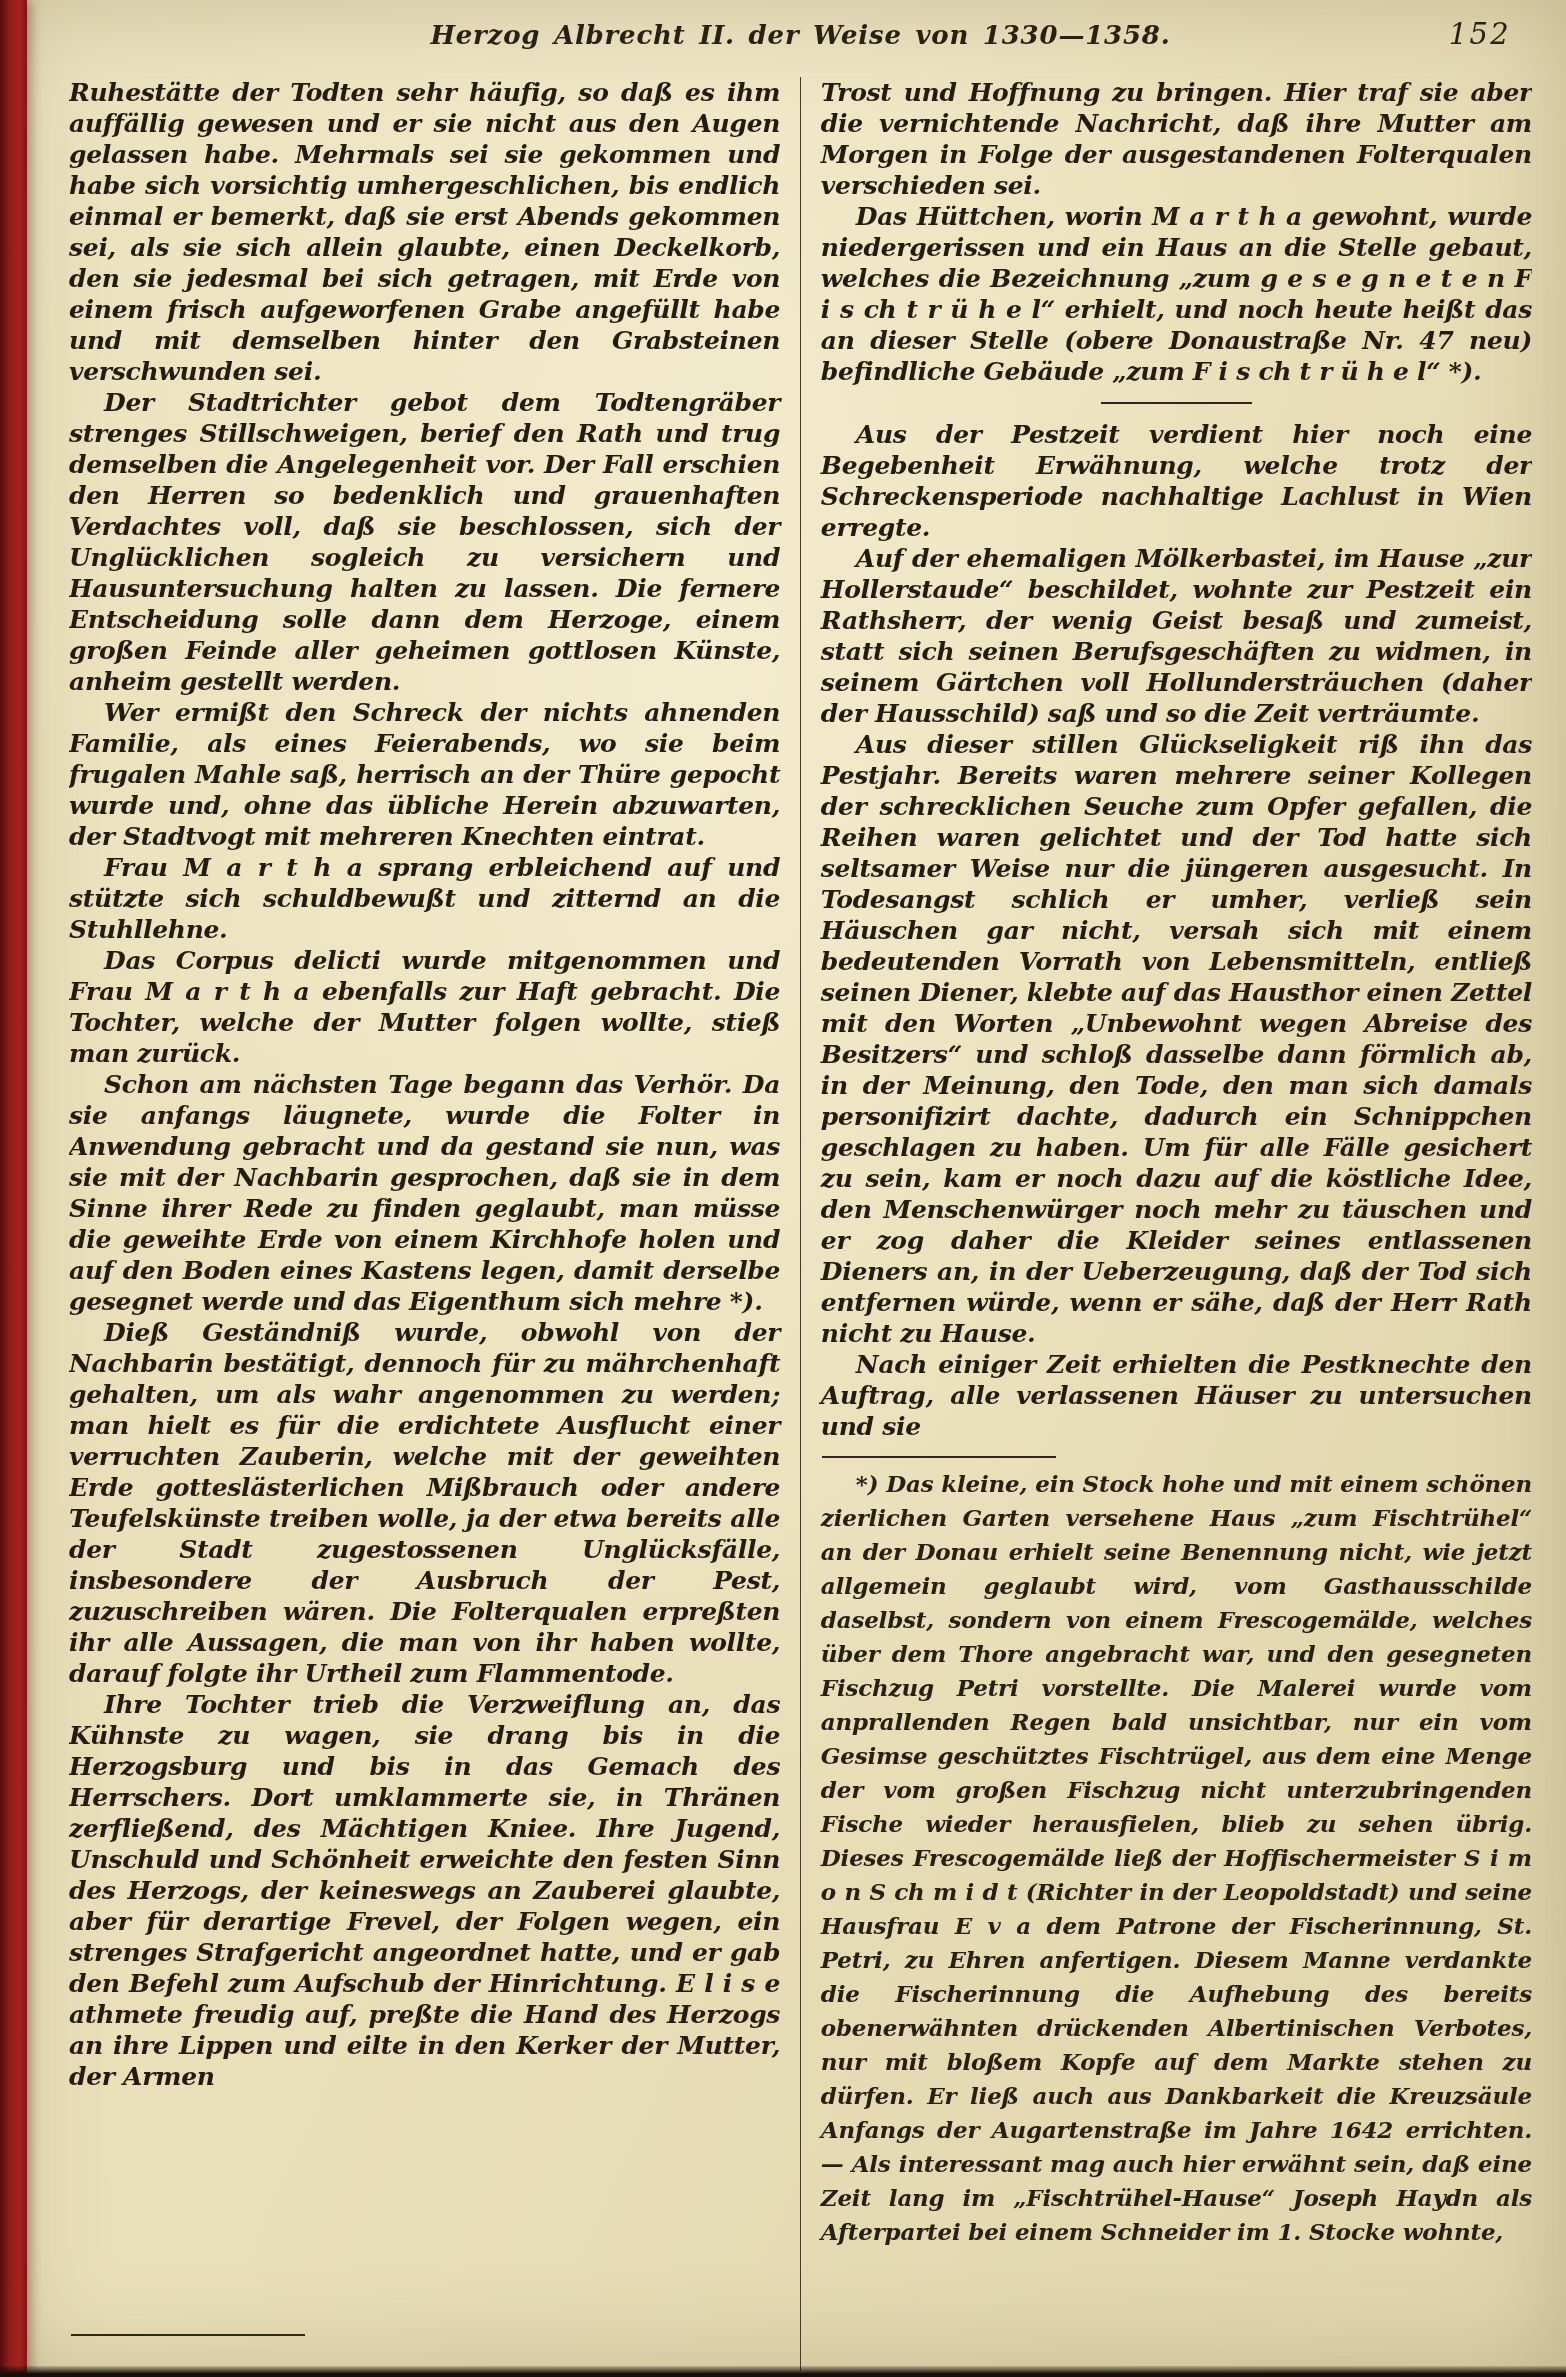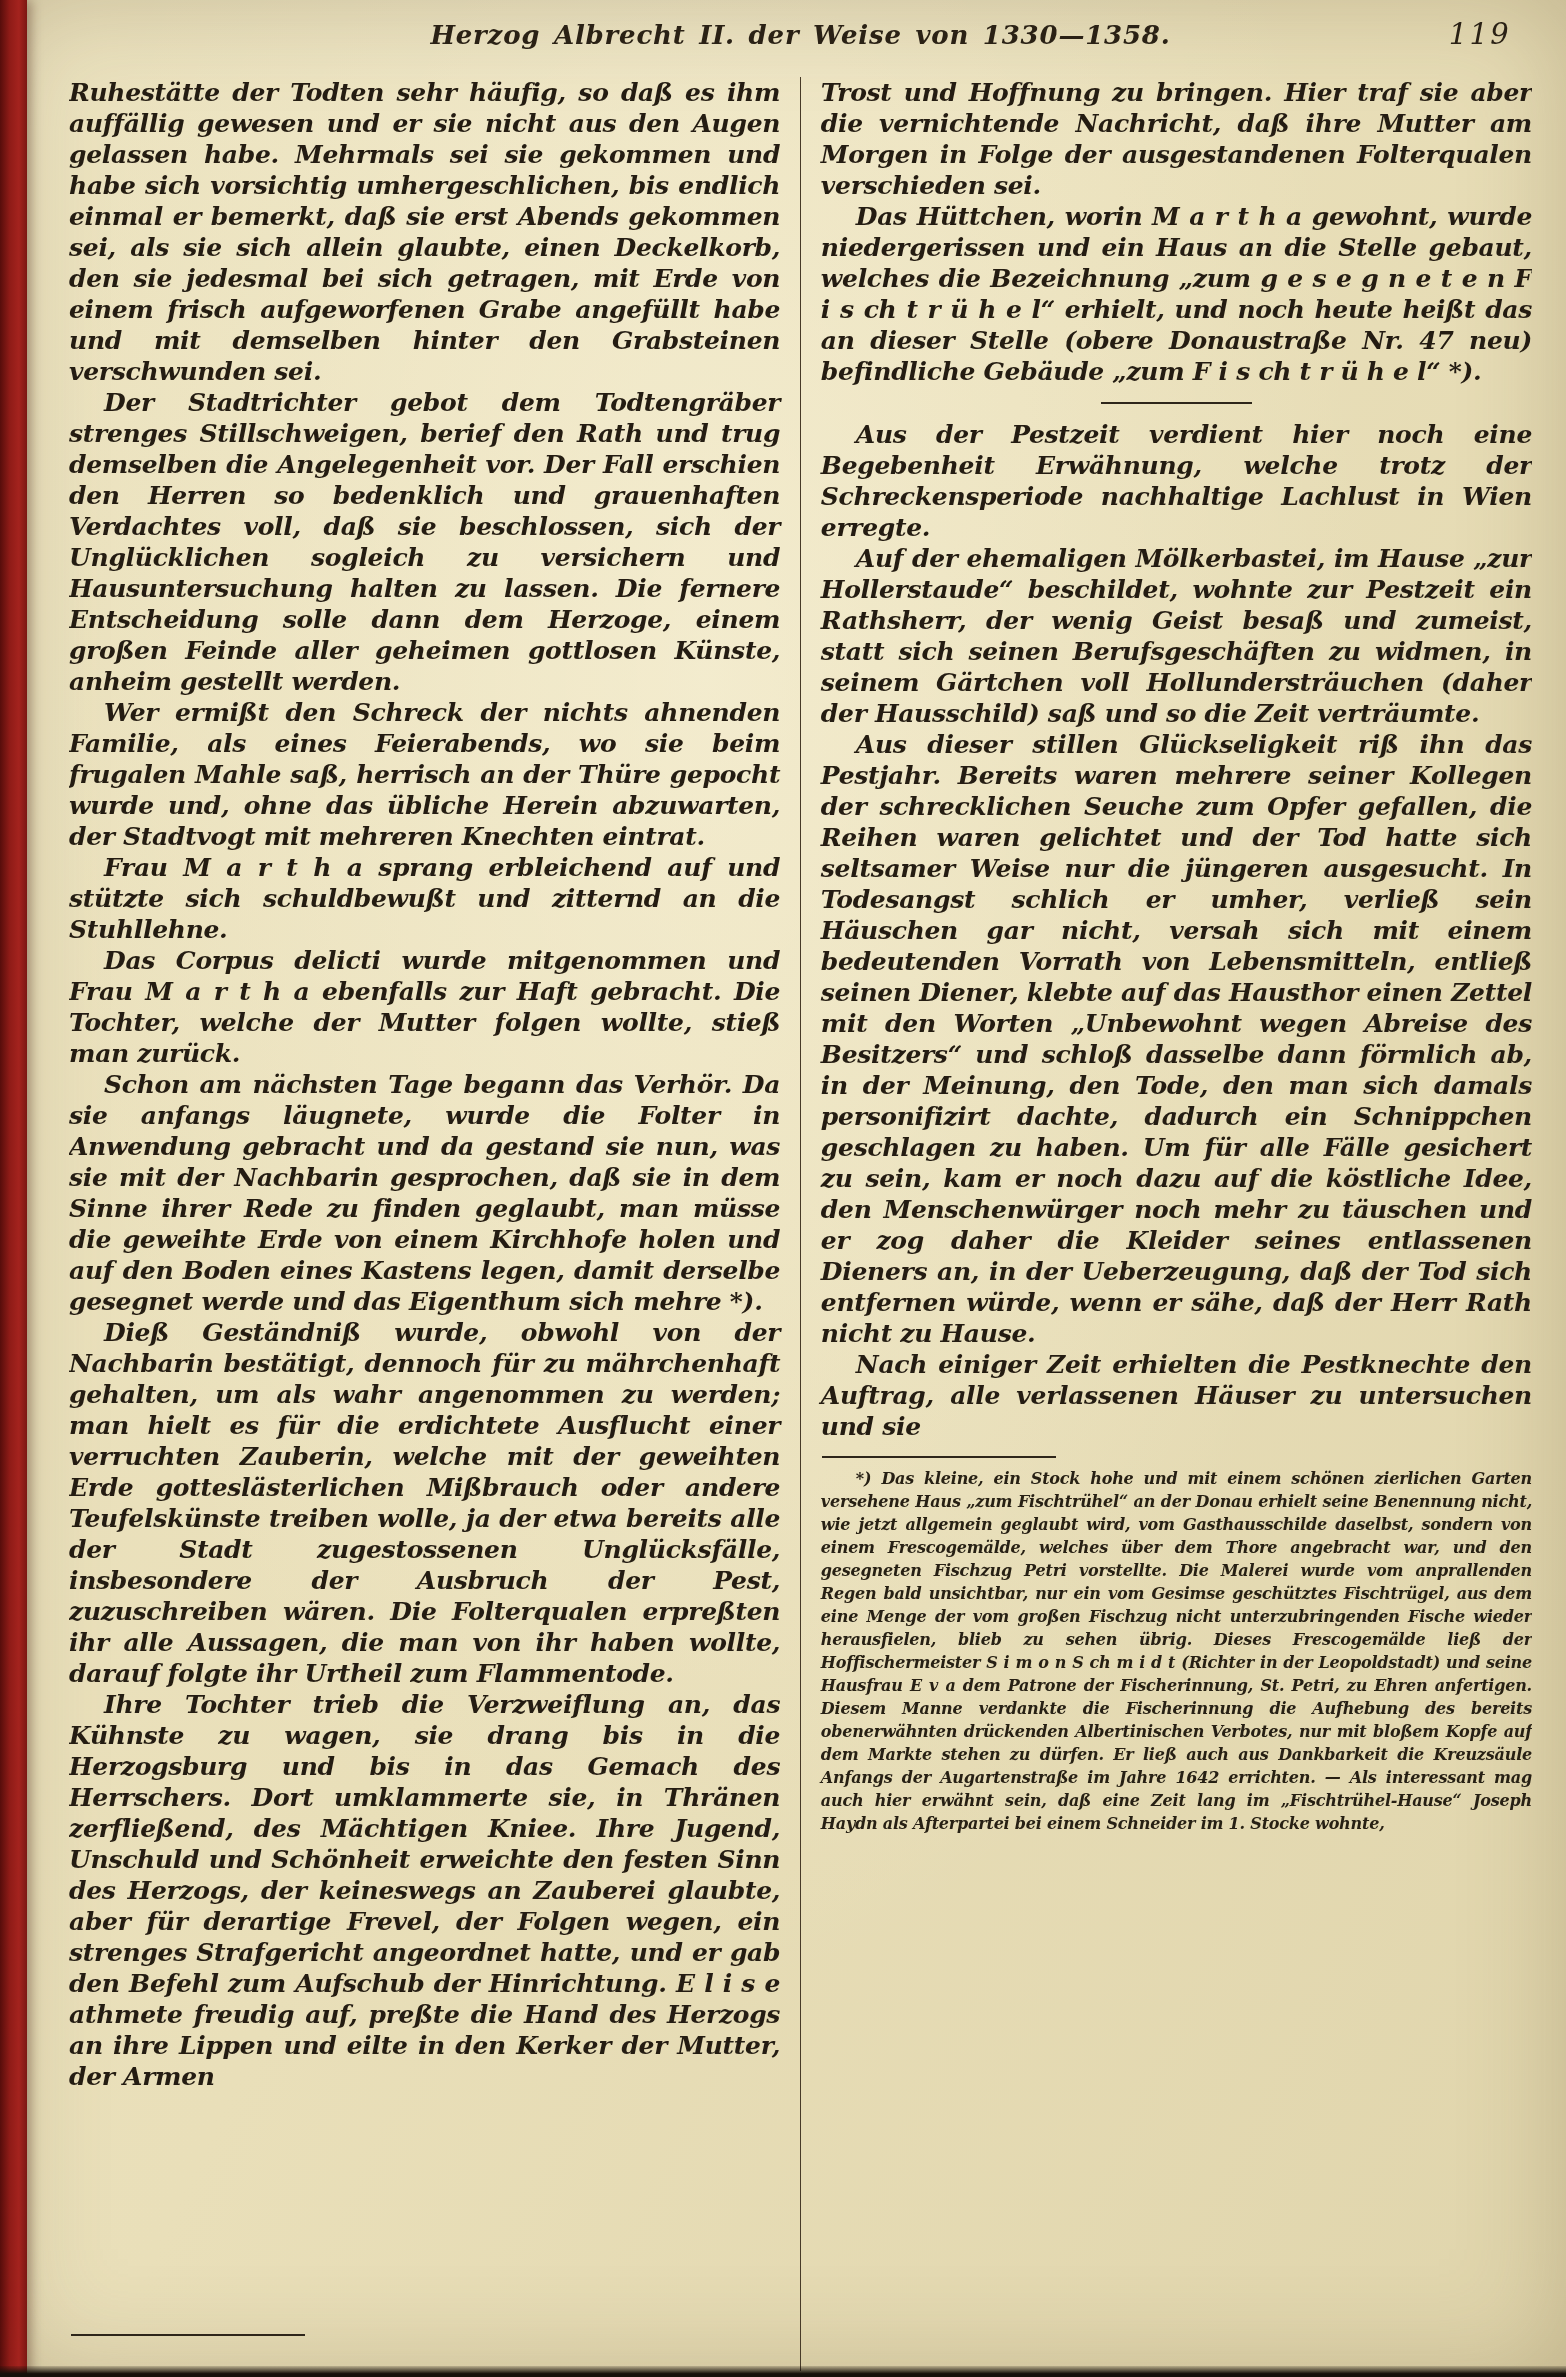--- a/index.html
+++ b/index.html
@@ -66,37 +66,37 @@
     width:151px; height:0; border-top:2.3px solid #2e261a;
     margin:15px auto 15px auto;
   }
 
   .fn-push { margin-top:auto; padding-bottom:26px; }
   .footnote-rule {
     width:234px; height:0; border-top:2.3px solid #2e261a;
     margin:7.6px 0 9px 1.5px;
   }
   .footnote {
-    font-size:16px; line-height:23px; font-weight:bold;
+    font-size:23px; line-height:34px; font-weight:bold;
     letter-spacing:-0.2px; text-align:justify; text-indent:26px;
     color:#27201412; color:#272014;
   }
   .col-right .footnote-block { margin-top:13.6px; }
 </style>
 </head>
 <body>
 
 <div class="scan">
   <div class="binding"></div>
 
   <div class="page-inner">
 
     <header class="page-head">
       <span class="running-title">Herzog Albrecht II. der Weise von 1330—1358.</span>
-      <span class="page-number">119</span>
+      <span class="page-number">152</span>
     </header>
 
     <div class="columns">
 
       <div class="col col-left">
         <p class="noindent">Ruhestätte der Todten sehr häufig, so daß es ihm auffällig gewesen und er sie nicht aus den Augen gelassen habe. Mehrmals sei sie gekommen und habe sich vorsichtig umhergeschlichen, bis endlich einmal er bemerkt, daß sie erst Abends gekommen sei, als sie sich allein glaubte, einen Deckelkorb, den sie jedesmal bei sich getragen, mit Erde von einem frisch aufgeworfenen Grabe angefüllt habe und mit demselben hinter den Grabsteinen verschwunden sei.</p>
         <p>Der Stadtrichter gebot dem Todtengräber strenges Stillschweigen, berief den Rath und trug demselben die Angelegenheit vor. Der Fall erschien den Herren so bedenklich und grauenhaften Verdachtes voll, daß sie beschlossen, sich der Unglücklichen sogleich zu versichern und Hausuntersuchung halten zu lassen. Die fernere Entscheidung solle dann dem Herzoge, einem großen Feinde aller geheimen gottlosen Künste, anheim gestellt werden.</p>
         <p>Wer ermißt den Schreck der nichts ahnenden Familie, als eines Feierabends, wo sie beim frugalen Mahle saß, herrisch an der Thüre gepocht wurde und, ohne das übliche Herein abzuwarten, der Stadtvogt mit mehreren Knechten eintrat.</p>
         <p>Frau M a r t h a sprang erbleichend auf und stützte sich schuldbewußt und zitternd an die Stuhllehne.</p>
         <p>Das Corpus delicti wurde mitgenommen und Frau M a r t h a ebenfalls zur Haft gebracht. Die Tochter, welche der Mutter folgen wollte, stieß man zurück.</p>

